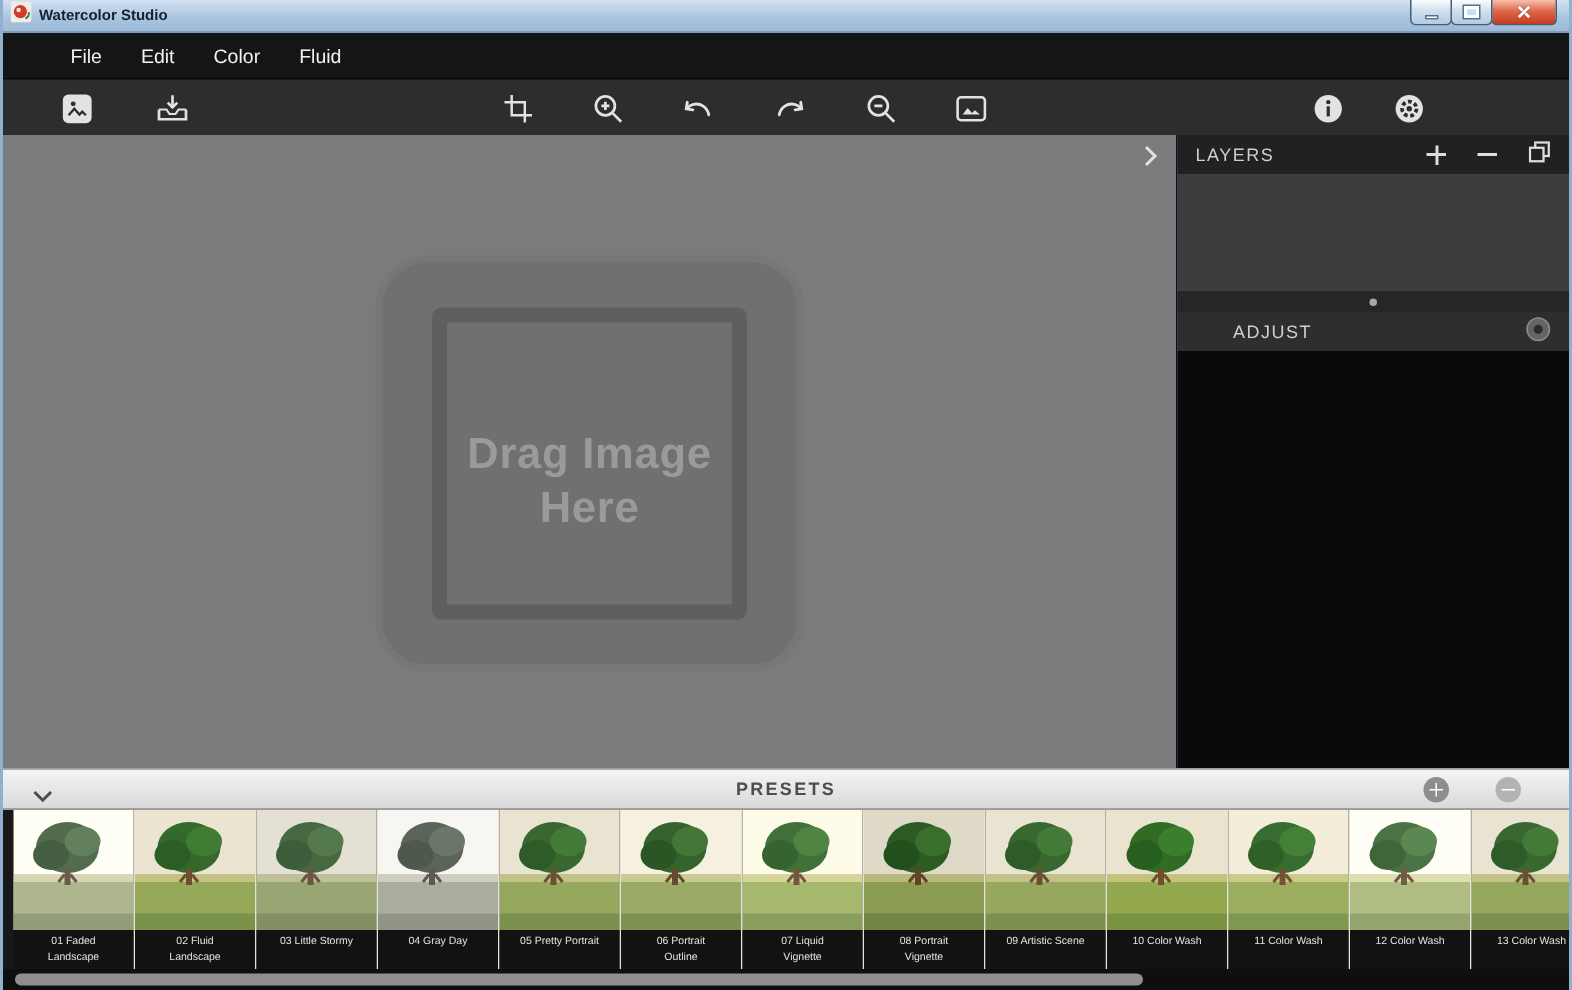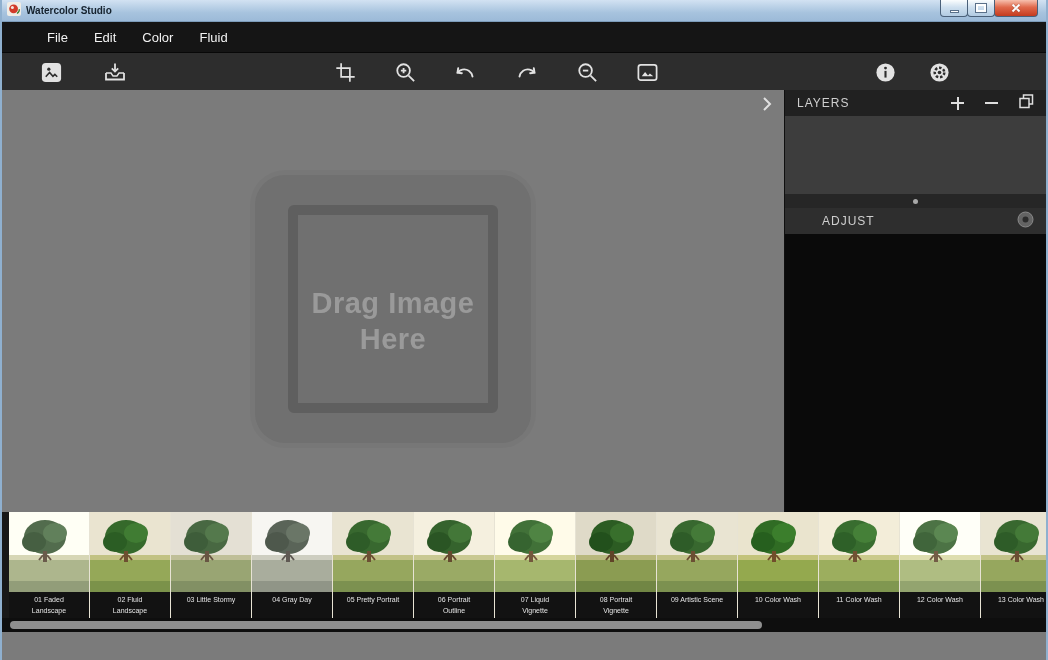--- a/index.html
+++ b/index.html
@@ -291,20 +291,35 @@
           <svg width="17" height="17" viewBox="0 0 17 17">
             <circle cx="8.5" cy="8.5" r="7.5" fill="#646464" stroke="#8a8a8a"></circle>
             <circle cx="8.5" cy="8.5" r="3" fill="#2c2c2c"></circle>
           </svg>
         </span>
       </div>
       <div class="adjust-body"></div>
     </div>
   </div>
 
+  <div class="presets-bar">
+    <span class="presets-chevron">
+      <svg width="13" height="8" viewBox="0 0 13 8" fill="none" stroke="#4d4d4d" stroke-width="2">
+        <polyline points="1,1 6.5,6.5 12,1"></polyline>
+      </svg>
+    </span>
+    <span class="presets-title">PRESETS</span>
+    <span class="circle-btn plus">
+      <span class="bar-h"></span>
+        <span class="bar-v"></span>
+    </span>
+    <span class="circle-btn minus">
+      <span class="bar-h"></span>
+    </span>
+  </div>
 
   <div class="thumbs">
   <div class="preset">
     <div class="preset-art">
       <svg viewBox="0 0 80 80" preserveAspectRatio="none">
         <rect x="0" y="0" width="80" height="80" fill="#e9e4d2"></rect>
         <rect x="0" y="43" width="80" height="37" fill="#96a75e"></rect>
         <rect x="0" y="43" width="80" height="5" fill="#c2c288"></rect>
         <rect x="0" y="69" width="80" height="11" fill="#7c9150"></rect>
         <ellipse cx="36" cy="25" rx="21" ry="17" fill="#38682f"></ellipse>

